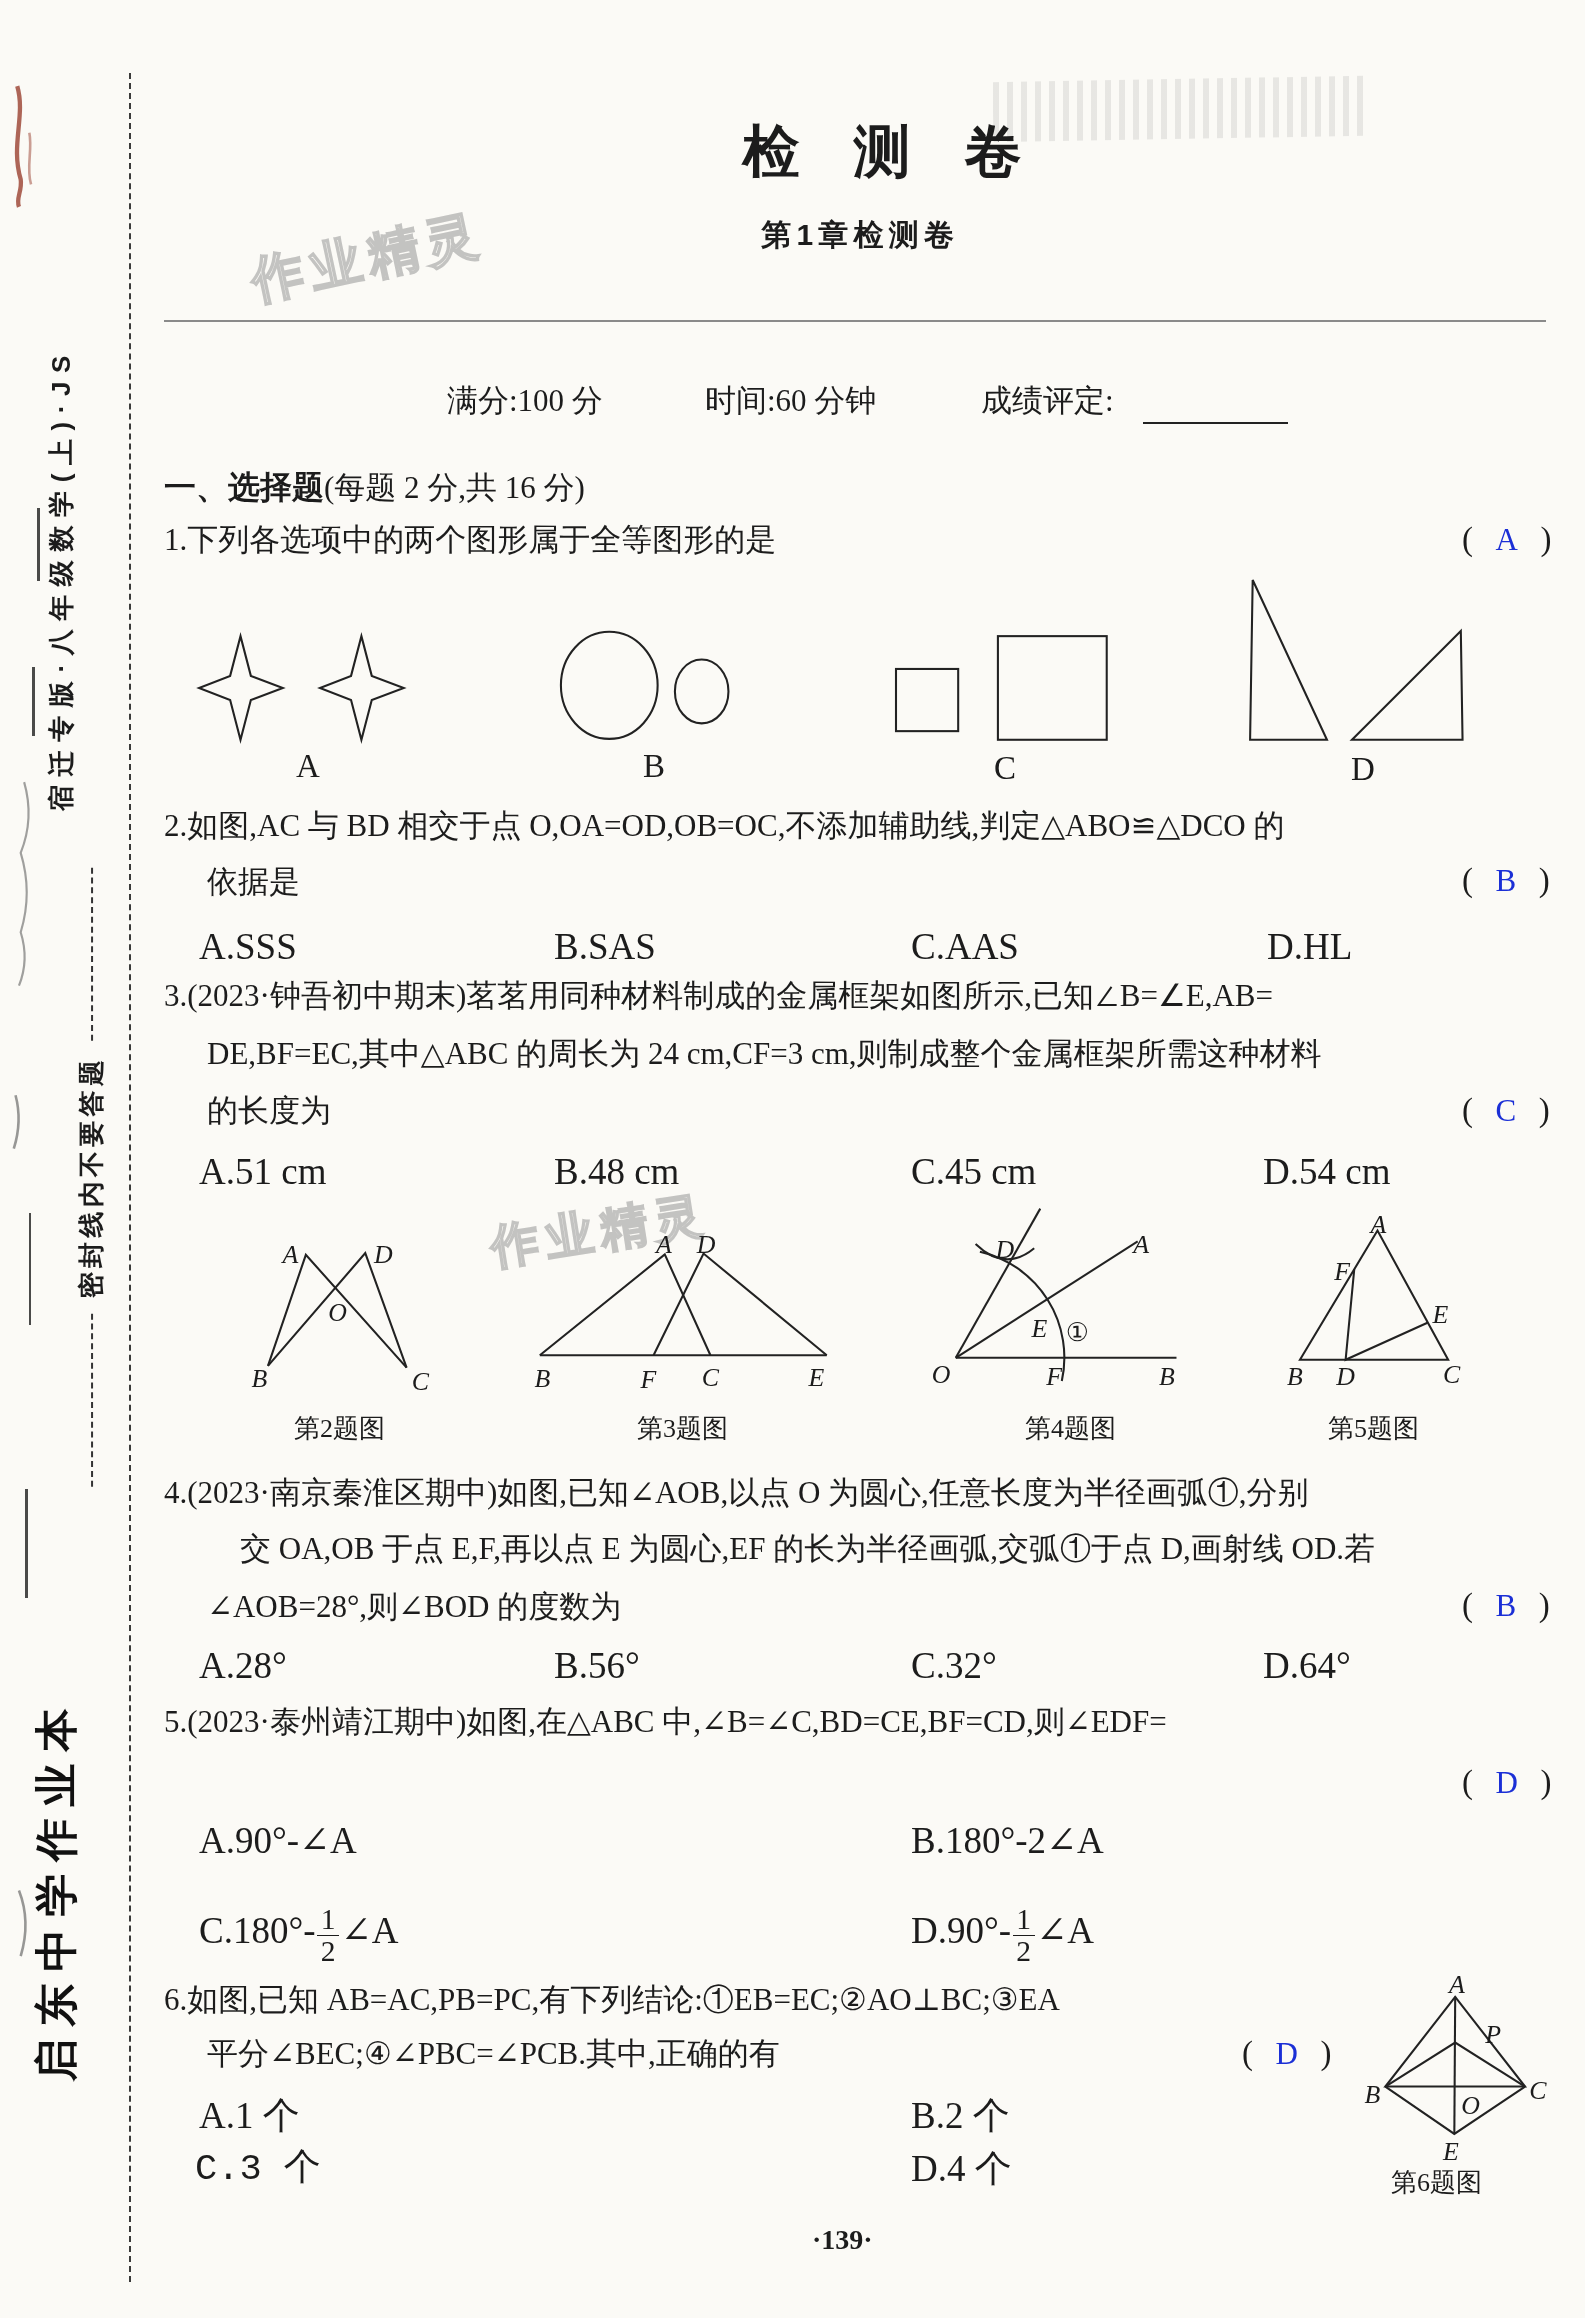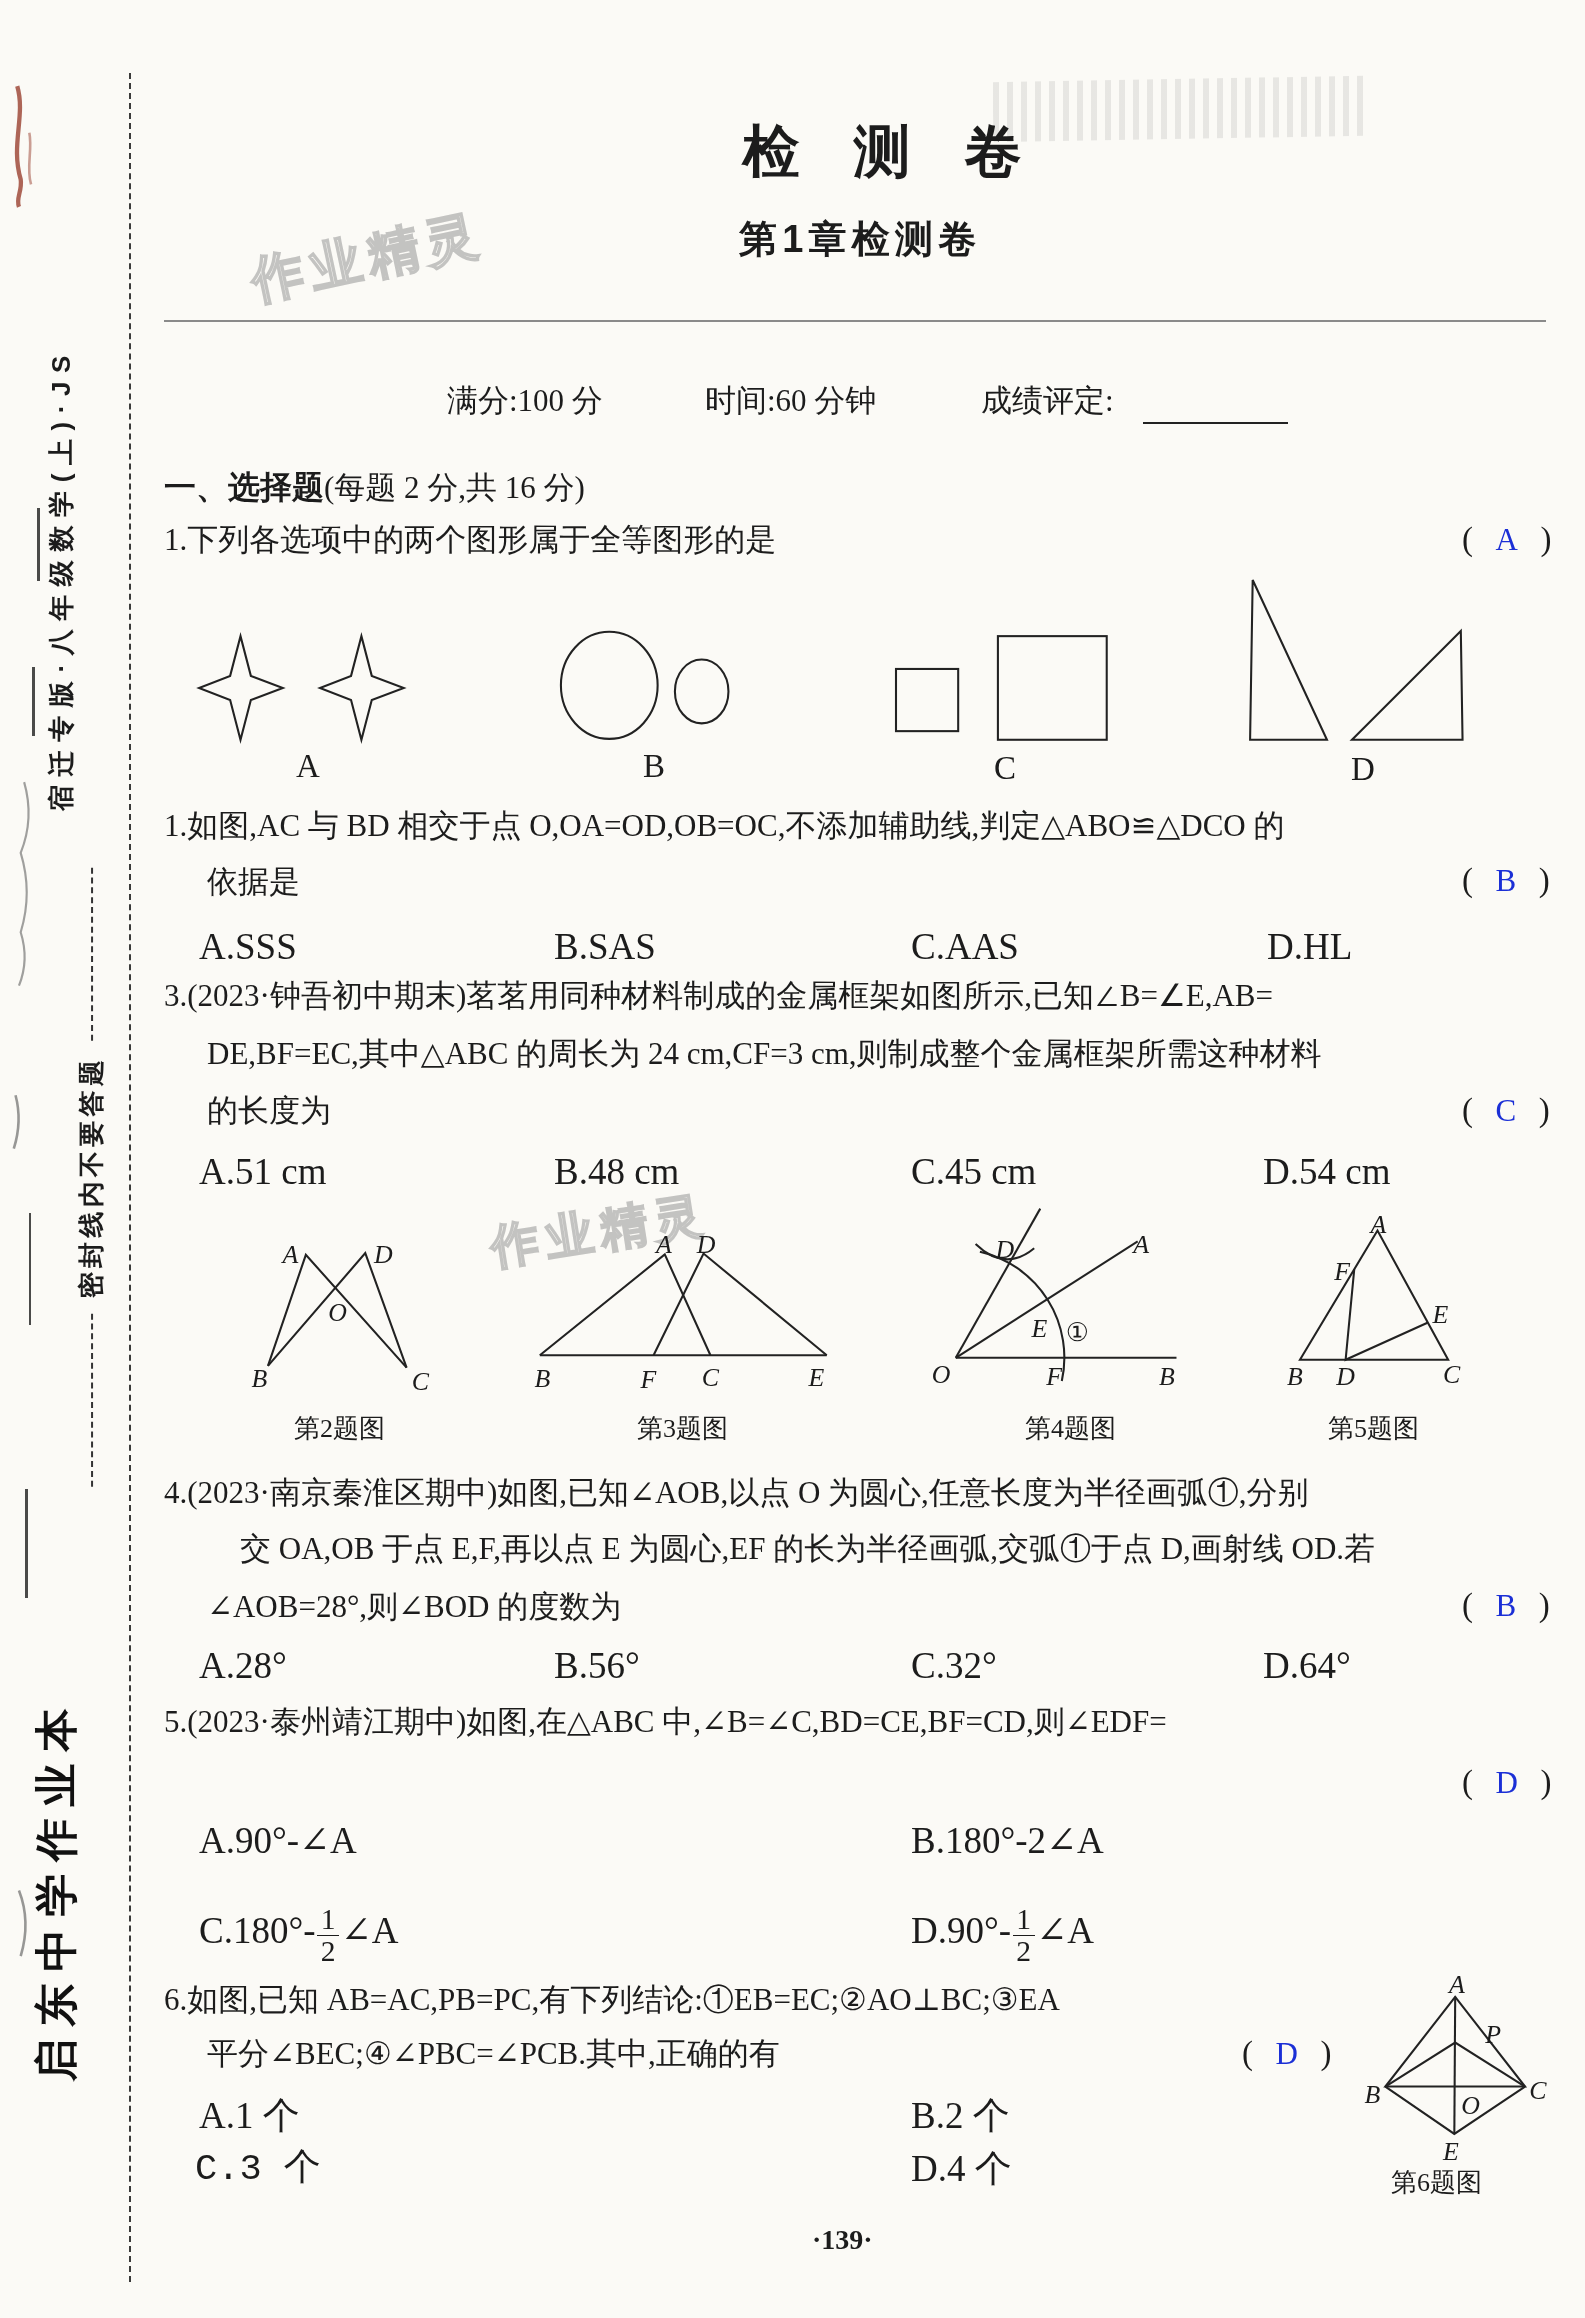--- a/index.html
+++ b/index.html
@@ -6,21 +6,21 @@
   body{
     width:1585px;height:2319px;position:relative;overflow:hidden;
     background:#fbfaf6;
     font-family:"Liberation Serif","DejaVu Serif",serif;color:#1c1c1c;
   }
   .t{position:absolute;white-space:nowrap;line-height:1.15;}
   .serif{font-family:"Liberation Serif","DejaVu Serif",serif;}
   .hei{font-family:"Liberation Sans","DejaVu Sans",sans-serif;}
   .fs36{font-size:31px;}
   .title{font-size:57px;font-weight:900;letter-spacing:54px;padding-left:54px;text-align:center;}
-  .subtitle{font-size:38px;font-weight:700;letter-spacing:5.2px;padding-left:5.2px;text-align:center;}
+  .subtitle{font-size:30px;font-weight:700;letter-spacing:5.2px;padding-left:5.2px;text-align:center;}
   .caption{font-size:26px;text-align:center;width:173px;}
   .figlabel{font-size:33px;}
   .ans{position:absolute;display:flex;align-items:baseline;gap:22.5px;font-size:33px;}
   .ans .letter{color:#1b2fd6;font-size:31px;}
   .opt{font-size:37px;}
   .rot{transform:translate(-50%,-50%) rotate(-90deg);transform-origin:center;}
   .frac{display:inline-block;vertical-align:-0.6em;text-align:center;font-size:0.8em;line-height:1.05;margin:0 1.7px;}
   .frac .num{display:block;border-bottom:1.7px solid #1c1c1c;padding:0 3.5px;}
   .frac .den{display:block;}
   .vline{position:absolute;width:2.6px;background:#2a2a2a;opacity:.85;}
@@ -99,21 +99,21 @@
   <rect class="ln" x="1037" y="775" width="72" height="72"></rect>
   <rect class="ln" x="1155" y="737" width="126" height="120"></rect>
   <path class="ln" d="M1450,672 L1447,857 L1536,857 Z"></path>
   <path class="ln" d="M1691,731 L1565,857 L1693,857 Z"></path>
 </svg>
 <div class="t figlabel" style="left:296px;top:748px;">A</div>
 <div class="t figlabel" style="left:643px;top:748px;">B</div>
 <div class="t figlabel" style="left:994px;top:750px;">C</div>
 <div class="t figlabel" style="left:1351px;top:751px;">D</div>
 
-<div class="t fs36" style="left:164px;top:808px;">1.如图,AC 与 BD 相交于点 O,OA=OD,OB=OC,不添加辅助线,判定△ABO≌△DCO 的</div>
+<div class="t fs36" style="left:164px;top:808px;">2.如图,AC 与 BD 相交于点 O,OA=OD,OB=OC,不添加辅助线,判定△ABO≌△DCO 的</div>
 <div class="t fs36" style="left:207px;top:864px;">依据是</div>
 <div class="ans" style="left:1462px;top:862px;">
   <span>(</span>
   <span class="letter">B</span>
   <span>)</span>
 </div>
 <div class="t opt" style="left:199px;top:926px;">A.SSS</div>
 <div class="t opt" style="left:554px;top:926px;">B.SAS</div>
 <div class="t opt" style="left:911px;top:926px;">C.AAS</div>
 <div class="t opt" style="left:1267px;top:926px;">D.HL</div>

